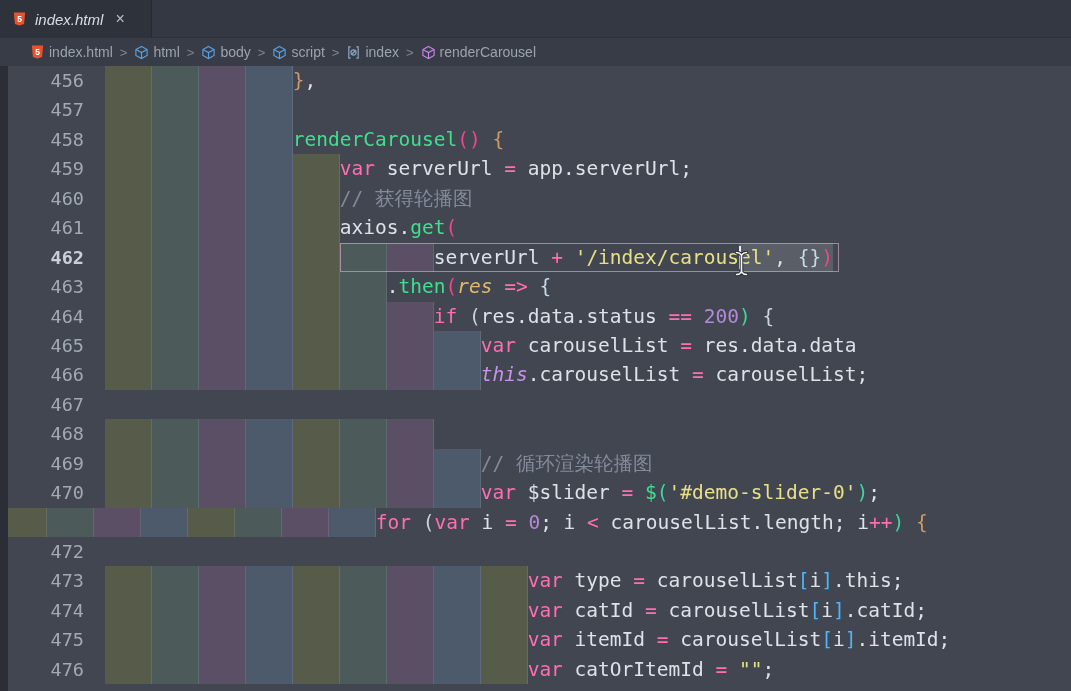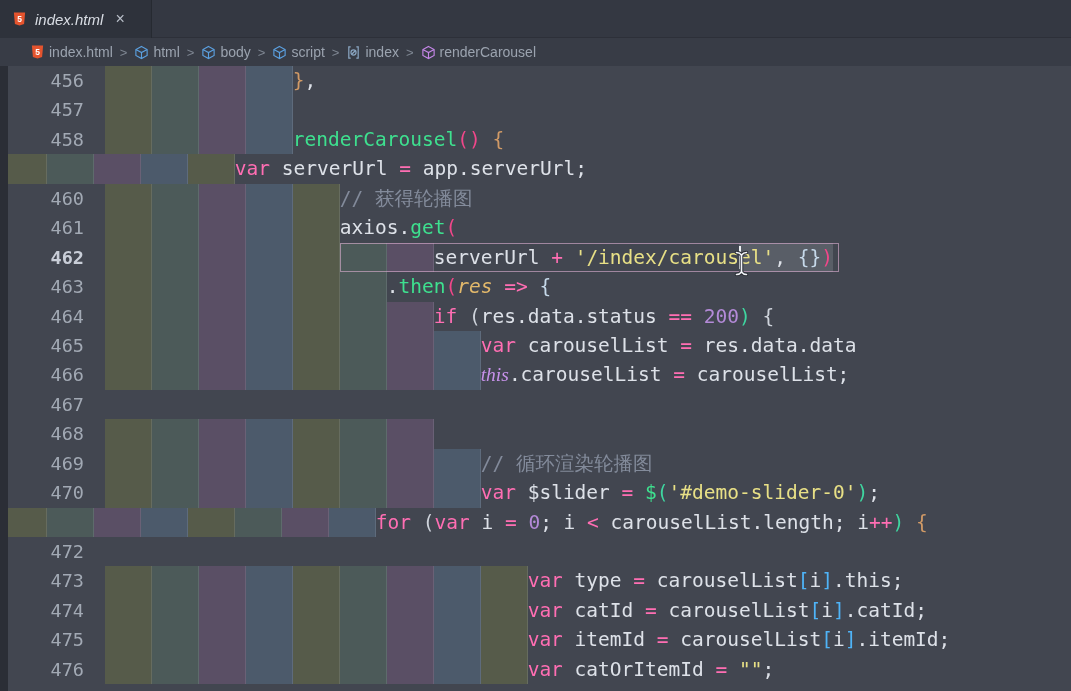--- a/index.html
+++ b/index.html
@@ -34,21 +34,21 @@
   .tk-fn  { color:#3ee08f; }
   .tk-str { color:#e8e086; }
   .tk-num { color:#b48ad8; }
   .tk-cmt { color:#838b9b; }
   .tk-brO { color:#d19a66; }
   .tk-brP { color:#f1478a; }
   .tk-brB { color:#c6d9ea; }
   .tk-brG { color:#3fd6a0; }
   .tk-brW { color:#ced3db; }
   .tk-arr { color:#4fb4f8; }
-  .tk-ths { color:#c792ea; font-style:italic;font-family:Liberation Serif, serif; }
+  .tk-ths { color:#c792ea; font-style:italic; }
   .tk-prm { color:#e2b86b; font-style:italic; }
   
   .line-box { position:absolute; top:0; height:29.45px; border:1px solid rgba(224,176,212,0.6); z-index:3; pointer-events:none; }
   .sel { position:absolute; top:0.5px; height:28.5px; background:rgba(232,238,248,0.14); z-index:1; }
   .caret { position:absolute; top:3px; width:2px; height:23px; background:#eef1f5; z-index:4; }
   .left-strip { position:absolute; left:0; top:66px; width:8px; height:625px; background:#2b2e36; z-index:5; }
   .mouse { position:absolute; z-index:9; pointer-events:none; }
 </style>
 </head>
 <body>
@@ -140,20 +140,21 @@
         <div class="gutter">458</div>
         <div class="content">
           <i class="ib" style="left: 0ch; background: rgb(86, 91, 74);"></i>
           <i class="ib" style="left: 4ch; background: rgb(76, 90, 89);"></i>
           <i class="ib" style="left: 8ch; background: rgb(90, 79, 101);"></i>
           <i class="ib" style="left: 12ch; background: rgb(76, 90, 107);"></i>
           <pre class="code">                <span class="tk tk-fn">renderCarousel</span><span class="tk tk-brP">()</span><span class="tk tk-pl"> </span><span class="tk tk-brO">{</span></pre>
         </div>
       </div>
       <div class="row">
+        <div class="gutter">459</div>
         <div class="content">
           <i class="ib" style="left: 0ch; background: rgb(86, 91, 74);"></i>
           <i class="ib" style="left: 4ch; background: rgb(76, 90, 89);"></i>
           <i class="ib" style="left: 8ch; background: rgb(90, 79, 101);"></i>
           <i class="ib" style="left: 12ch; background: rgb(76, 90, 107);"></i>
           <i class="ib" style="left: 16ch; background: rgb(86, 91, 74);"></i>
           <pre class="code">                    <span class="tk tk-kw">var</span><span class="tk tk-pl"> serverUrl </span><span class="tk tk-kw">=</span><span class="tk tk-pl"> app.serverUrl;</span></pre>
         </div>
       </div>
       <div class="row">

